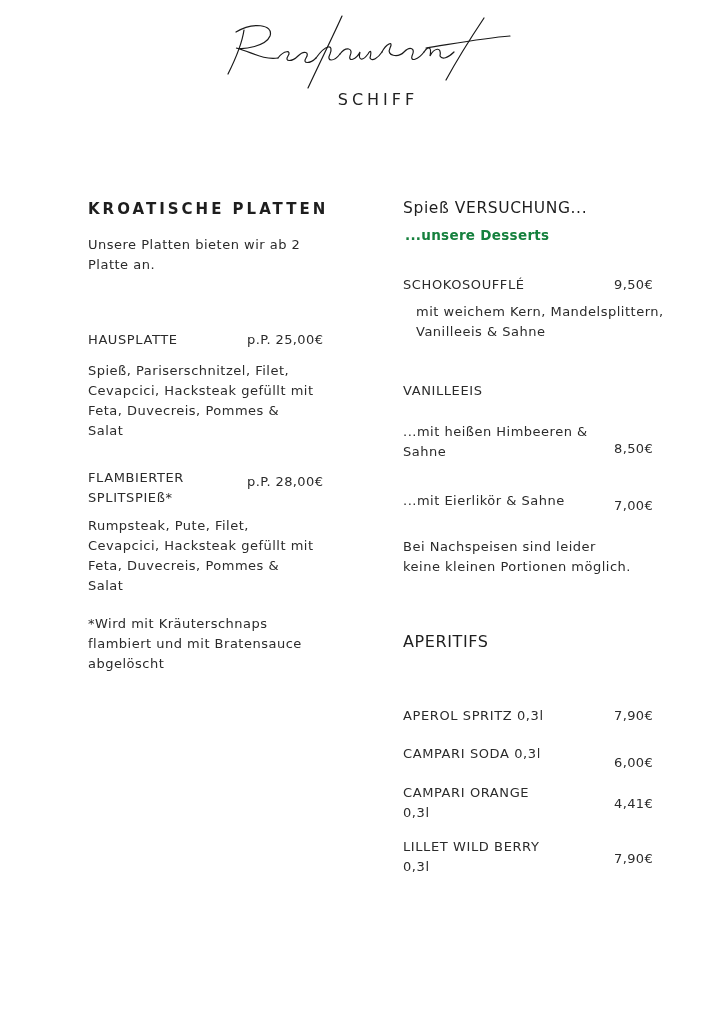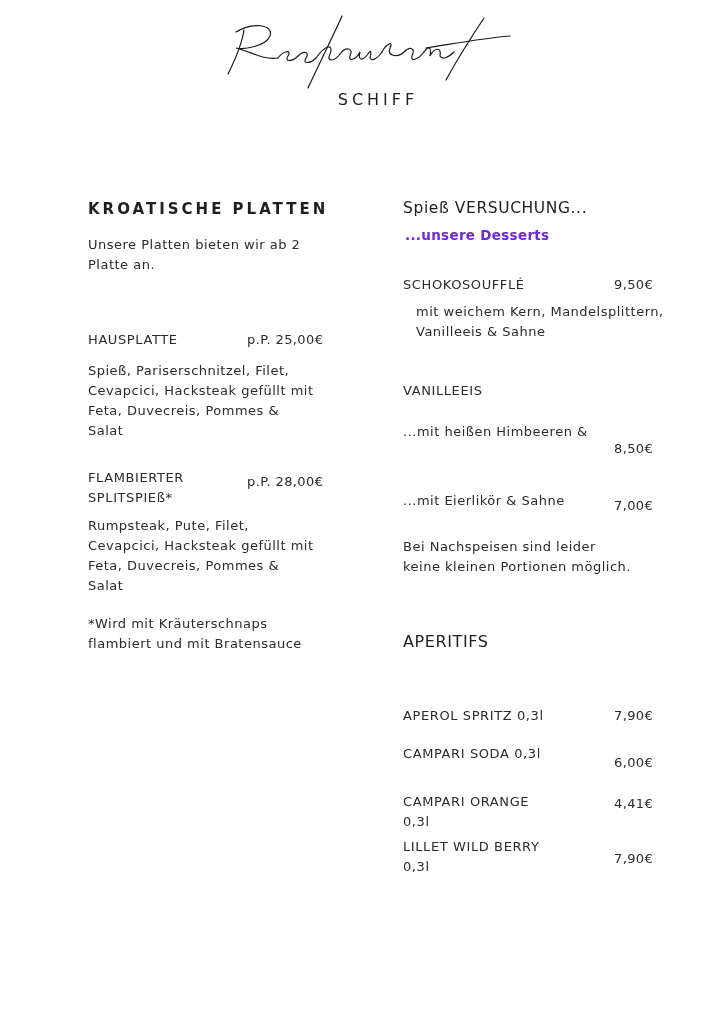--- a/index.html
+++ b/index.html
@@ -4,21 +4,21 @@
   <style>
     html, body { margin: 0; padding: 0; background: #ffffff; }
     body { width: 724px; height: 1024px; position: relative; overflow: hidden;
            font-family: "DejaVu Sans", sans-serif; color: #2a2a2a; }
     .abs { position: absolute; white-space: nowrap; padding-left: 16px; }
     .logo-script { position: absolute; left: 222px; top: 14px; width: 290px; height: 80px; }
     .logo-sub { left: 0; width: 724px; top: 90px; text-align: center; font-size: 16px;
                 letter-spacing: 4px; color: #222; }
     .h-left { font-size: 15px; letter-spacing: 3px; color: #1e1e1e; font-weight: bold; }
     .h-right { font-size: 15.5px; letter-spacing: 0.6px; color: #1e1e1e; }
-    .sub { font-size: 13.5px; font-weight: bold; letter-spacing: 0.3px; color: #6d28d9; }
+    .sub { font-size: 13.5px; font-weight: bold; letter-spacing: 0.3px; color: #15803d; }
     .body { font-size: 13px; line-height: 20px; letter-spacing: 0.5px; color: #2b2b2b; white-space: normal; }
     .item { font-size: 13px; letter-spacing: 0.6px; color: #2b2b2b; line-height: 20px; }
     .price { font-size: 13px; letter-spacing: 0.4px; color: #2b2b2b; }
   </style>
 </head>
 <body>
 
 <svg class="logo-script" viewBox="0 0 290 80" fill="none" stroke="#1a1a1a" stroke-width="1.2" stroke-linecap="round">
 
   <path d="M14 18 C 30 8, 52 10, 48 22 C 44 32, 22 36, 14 34 C 30 38, 40 46, 56 44"></path>
@@ -64,36 +64,38 @@
 <div class="abs body" style="left:72px; top:516px; width:260px;">
   <div>Rumpsteak, Pute, Filet,</div>
   <div>Cevapcici, Hacksteak gefüllt mit</div>
   <div>Feta, Duvecreis, Pommes &amp;</div>
   <div>Salat</div>
 </div>
 
 <div class="abs body" style="left:72px; top:614px; width:260px;">
   <div>*Wird mit Kräuterschnaps</div>
   <div>flambiert und mit Bratensauce</div>
+  <div>abgelöscht</div>
 </div>
 
 <div class="abs h-right" style="left:387px; top:199px;">Spieß VERSUCHUNG...</div>
 <div class="abs sub" style="left:389px; top:227px;">...unsere Desserts</div>
 
 <div class="abs item" style="left:387px; top:275px;">SCHOKOSOUFFLÉ</div>
 <div class="abs price" style="left:598px; top:277px;">9,50€</div>
 <div class="abs body" style="left:400px; top:302px; width:280px;">
   <div>mit weichem Kern, Mandelsplittern,</div>
   <div>Vanilleeis &amp; Sahne</div>
 </div>
 
 <div class="abs item" style="left:387px; top:381px;">VANILLEEIS</div>
 
 <div class="abs body" style="left:387px; top:422px; width:220px;">
   <div>...mit heißen Himbeeren &amp;</div>
+  <div>Sahne</div>
 </div>
 <div class="abs price" style="left:598px; top:441px;">8,50€</div>
 
 <div class="abs body" style="left:387px; top:491px; width:220px;">
   <div>...mit Eierlikör &amp; Sahne</div>
 </div>
 <div class="abs price" style="left:598px; top:498px;">7,00€</div>
 
 <div class="abs body" style="left:387px; top:537px; width:280px;">
   <div>Bei Nachspeisen sind leider</div>
@@ -101,21 +103,21 @@
 </div>
 
 <div class="abs h-right" style="left:387px; top:632px; font-size:16px;">APERITIFS</div>
 
 <div class="abs item" style="left:387px; top:706px;">APEROL SPRITZ 0,3l</div>
 <div class="abs price" style="left:598px; top:708px;">7,90€</div>
 
 <div class="abs item" style="left:387px; top:744px;">CAMPARI SODA 0,3l</div>
 <div class="abs price" style="left:598px; top:755px;">6,00€</div>
 
-<div class="abs item" style="left:387px; top:783px;margin-top:9px;">
+<div class="abs item" style="left:387px; top:783px;">
   <div>CAMPARI ORANGE</div>
   <div>0,3l</div>
 </div>
 <div class="abs price" style="left:598px; top:796px;">4,41€</div>
 
 <div class="abs item" style="left:387px; top:837px;">
   <div>LILLET WILD BERRY</div>
   <div>0,3l</div>
 </div>
 <div class="abs price" style="left:598px; top:851px;">7,90€</div>

